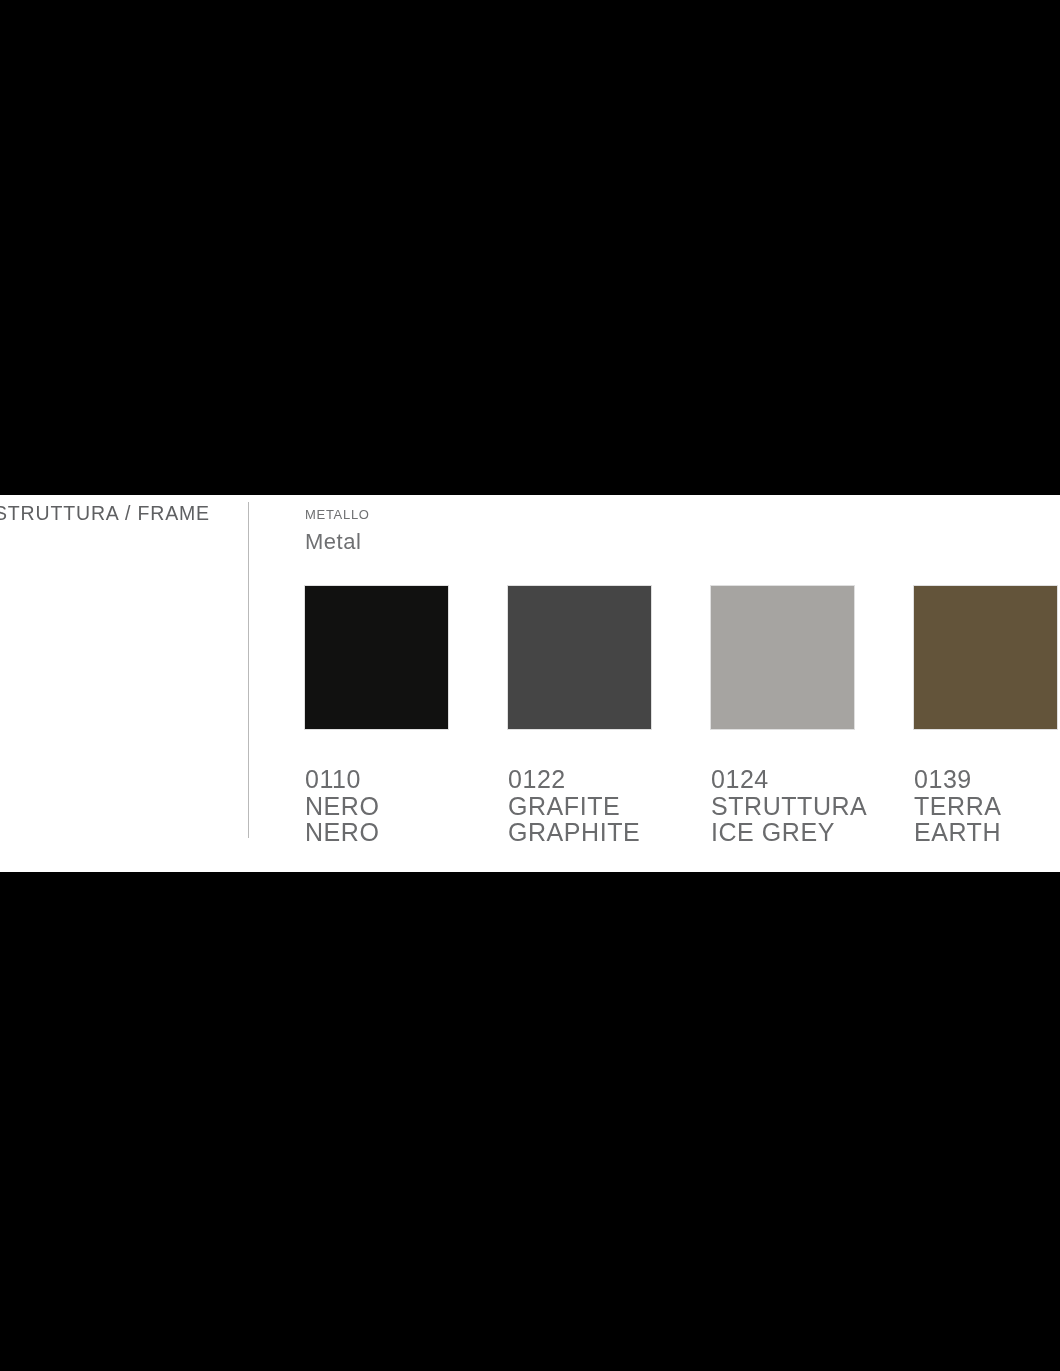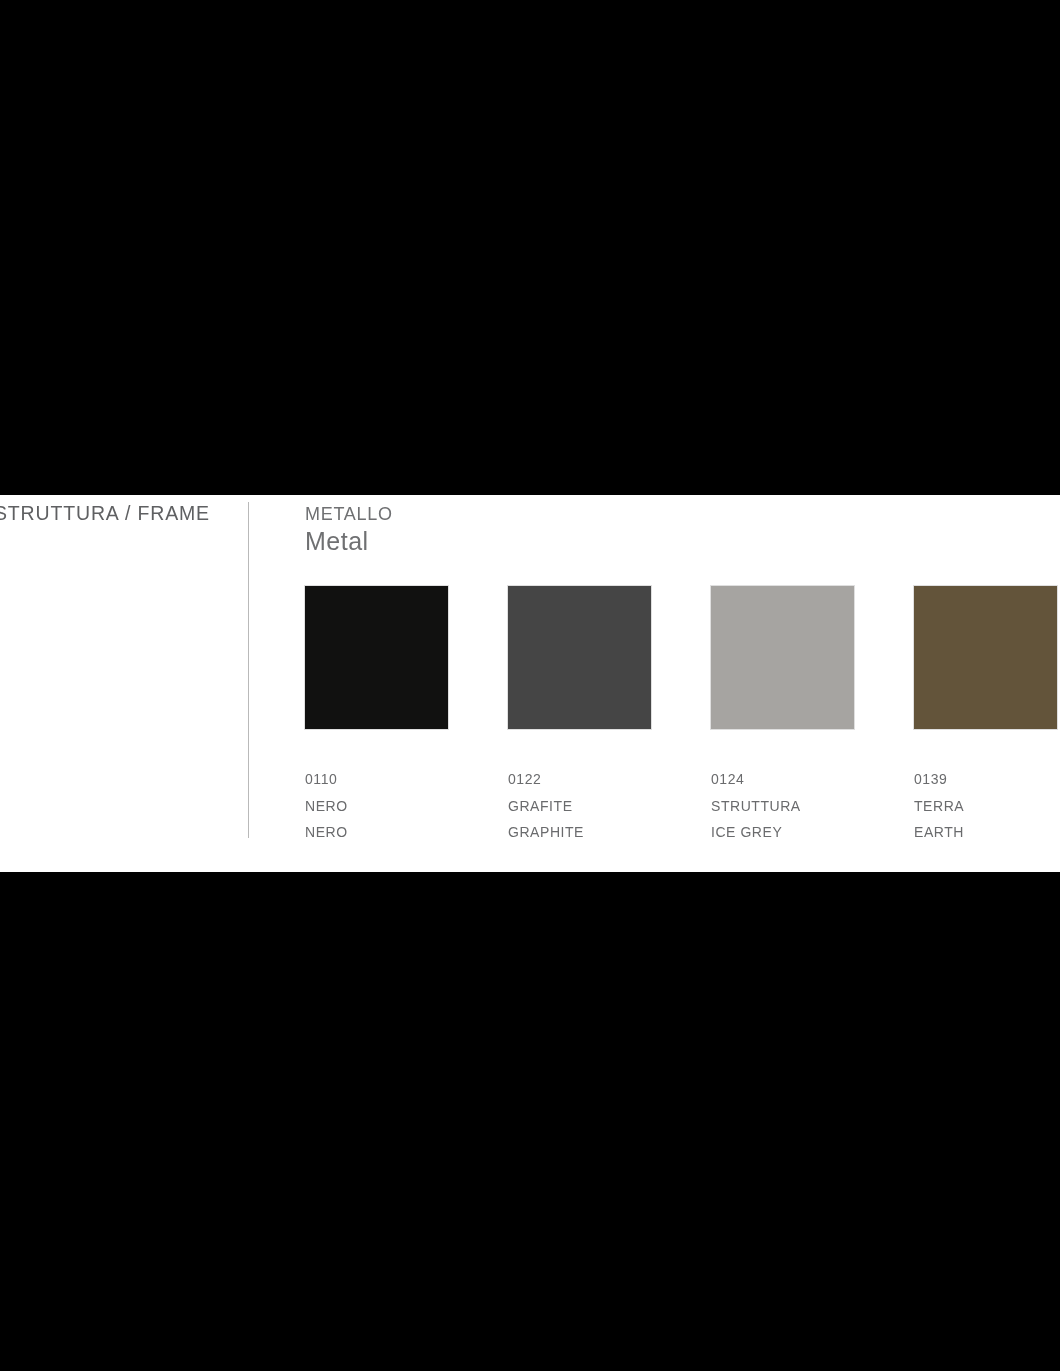--- a/index.html
+++ b/index.html
@@ -65,28 +65,28 @@
     top: 0;
     right: 0;
     height: 377px;
   }
   #material-heading {
     position: absolute;
     left: 0;
     top: 6px;
   }
   #material-name-it {
-    font-size: 18px;
+    font-size: 13px;
     letter-spacing: 0.7px;
     color: #6f7072;
     line-height: 27px;
     white-space: nowrap;
   }
   #material-name-en {
-    font-size: 25px;
+    font-size: 22px;
     letter-spacing: 0.5px;
     color: #6f7072;
     line-height: 27px;
     white-space: nowrap;
   }
 
   
   #swatch-row {
     position: absolute;
     left: 0;
@@ -102,21 +102,21 @@
     width: 143px;
     height: 143px;
     box-shadow: 0 0 0 1px rgba(150,150,150,0.30);
   }
   .swatch-labels {
     margin-top: 37px;
   }
   .swatch-code,
   .swatch-label-it,
   .swatch-label-en {
-    font-size: 14px;
+    font-size: 25px;
     letter-spacing: 0.55px;
     color: #6a6b6d;
     line-height: 26.5px;
     white-space: nowrap;
   }
 </style>
 </head>
 <body>
 
 <div id="panel">

